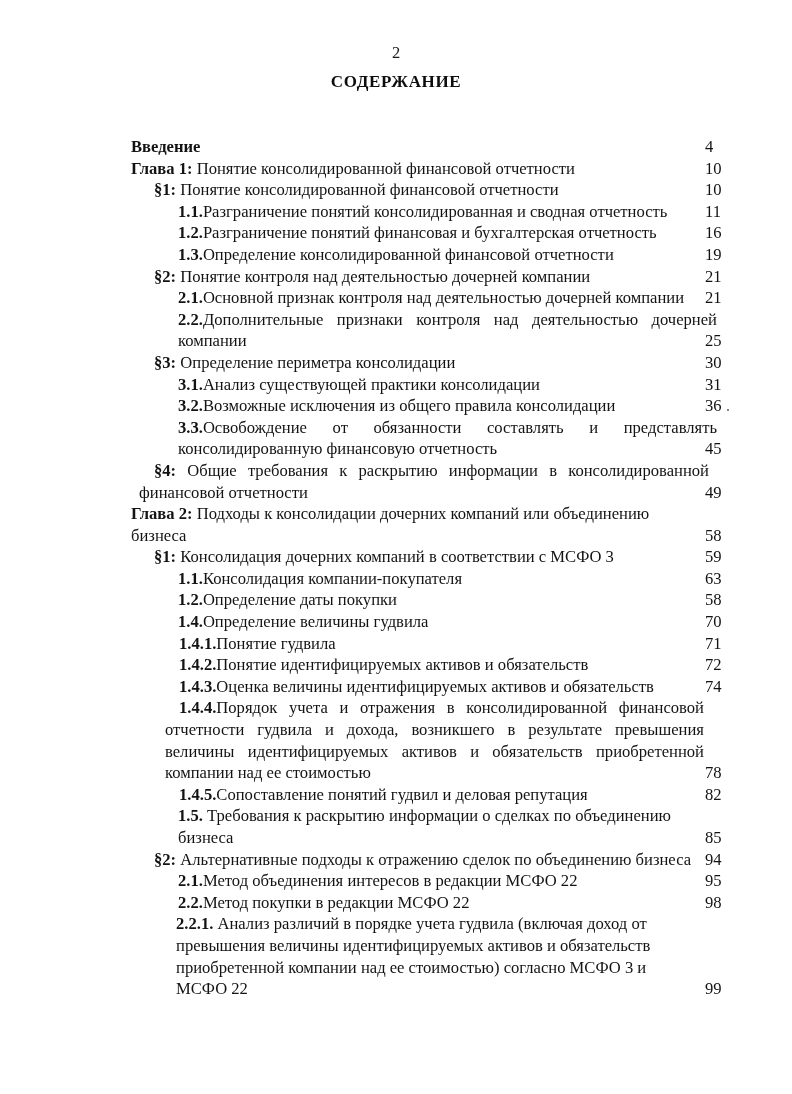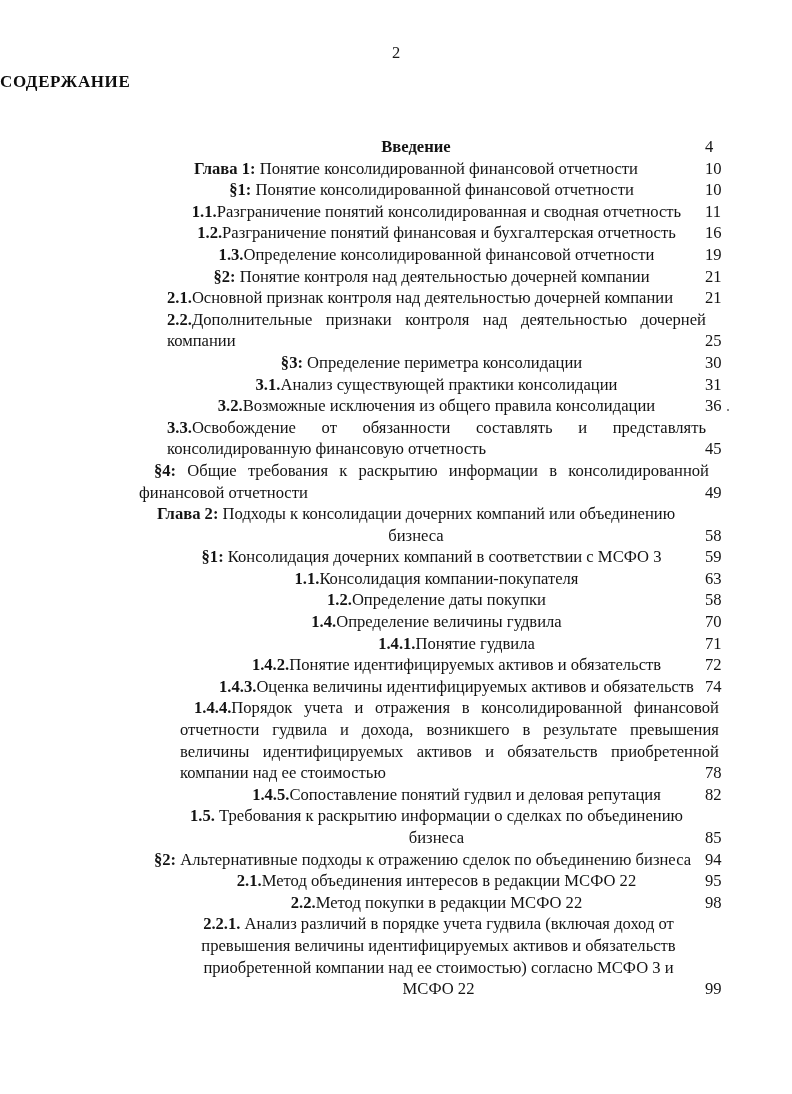--- a/index.html
+++ b/index.html
@@ -26,21 +26,21 @@
     text-align: center;
     font-size: 16.5px;
     line-height: 20px;
     color: #1a1a1a;
   }
   #doc-title {
     position: absolute;
     top: 71px;
     left: 0;
     width: 792px;
-    text-align: left;
+    text-align: center;
     font-size: 17px;
     line-height: 22px;
     font-weight: bold;
     letter-spacing: 0.6px;
     color: #0d0d0d;
   }
 
   
   #toc {
     position: absolute;
@@ -54,21 +54,21 @@
     font-size: 16.6px;
     line-height: 21.6px;
   }
 
   
   .toc-text {
     display: block;
     box-sizing: border-box;
     padding-right: 0;
     width: 570px;
-    text-align: center;
+    text-align: left;
     color: #131313;
     white-space: normal;
   }
   .toc-text.justify {
     text-align: justify;
     text-align-last: left;
   }
   .toc-num {
     position: absolute;
     right: 0;
@@ -84,24 +84,24 @@
   .lead { font-weight: bold; }
 
   
   .lvl0 { margin-left: 0px; }
   .lvl0 .toc-text { text-indent: 0px; width: 570px; }
 
   .lvl1 { margin-left: 0px; }
   .lvl1 .toc-text { margin-left: 8px; text-indent: 15px; width: 570px; }
 
   .lvl2 { margin-left: 0px; }
-  .lvl2 .toc-text { margin-left: 36px; text-indent: 0px; width: 539px; }
+  .lvl2 .toc-text { margin-left: 47px; text-indent: 0px; width: 539px; }
 
   .lvl3 { margin-left: 0px; }
-  .lvl3 .toc-text { margin-left: 49px; text-indent: 14px; width: 539px; }
+  .lvl3 .toc-text { margin-left: 34px; text-indent: 14px; width: 539px; }
 
   .lvl3b { margin-left: 0px; }
   .lvl3b .toc-text { margin-left: 45px; text-indent: 0px; width: 525px; }
 
   
   .artifact-dot {
     position: absolute;
     width: 2px; height: 2px;
     background: #5a5a5a;
     border-radius: 50%;

